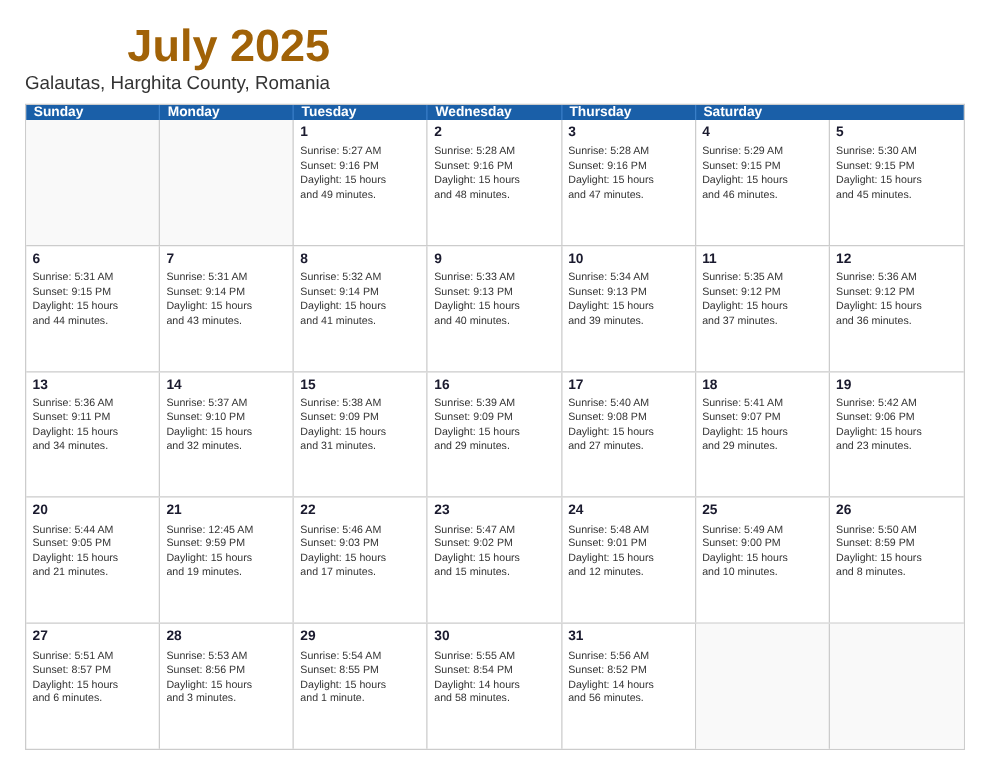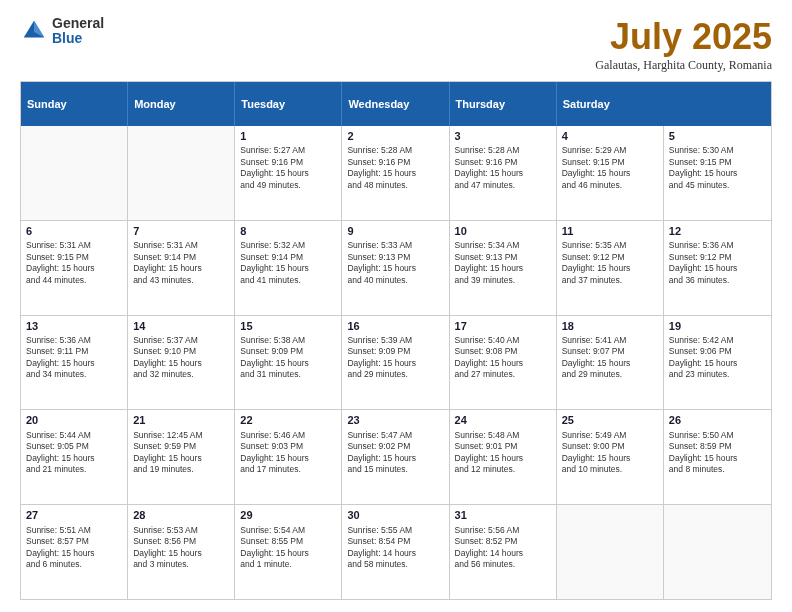--- a/index.html
+++ b/index.html
@@ -49,40 +49,39 @@
     }
     .title-block {
       text-align: right;
     }
     .month-title {
       font-size: 36px;
       font-weight: bold;
       color: #a16207;
     }
     .subtitle {
-      font-size: 12px;
+      font-size: 15px;
       color: #333;
-      font-family: Liberation Serif, serif;
     }
     .calendar {
       flex: 1;
       display: flex;
       flex-direction: column;
       border: 1px solid #ccc;
     }
     .cal-header {
       display: grid;
       grid-template-columns: repeat(7, 1fr);
       background: #1a5fa8;
     }
     .cal-header-cell {
       color: #fff;
       font-size: 11px;
       font-weight: bold;
-      padding: 16px 6px;
+      padding: 0 6px;
       border-right: 1px solid #3a7fc8;
       text-align: left;
     }
     .cal-header-cell:last-child { border-right: none; }
     .cal-body {
       flex: 1;
       display: flex;
       flex-direction: column;
     }
     .cal-row {
@@ -113,30 +112,20 @@
       font-size: 8.5px;
       color: #333;
       line-height: 1.35;
     }
   </style>
 </head>
 <body>
 
 <div class="page">
   <div class="header">
-    <div class="logo">
-      <svg class="logo-icon" viewBox="0 0 30 30">
-        <polygon points="15,4 26,22 4,22" fill="#1a5fa8"></polygon>
-        <polygon points="15,4 26,22 15,16" fill="#4a8fd4"></polygon>
-      </svg>
-      <div class="logo-text">
-        <span class="logo-general">General</span>
-        <span class="logo-blue">Blue</span>
-      </div>
-    </div>
     <div class="title-block">
       <div class="month-title">July 2025</div>
       <div class="subtitle">Galautas, Harghita County, Romania</div>
     </div>
   </div>
 
   <div class="calendar">
     <div class="cal-header">
     <div class="cal-header-cell">Sunday</div>
         <div class="cal-header-cell">Monday</div>

